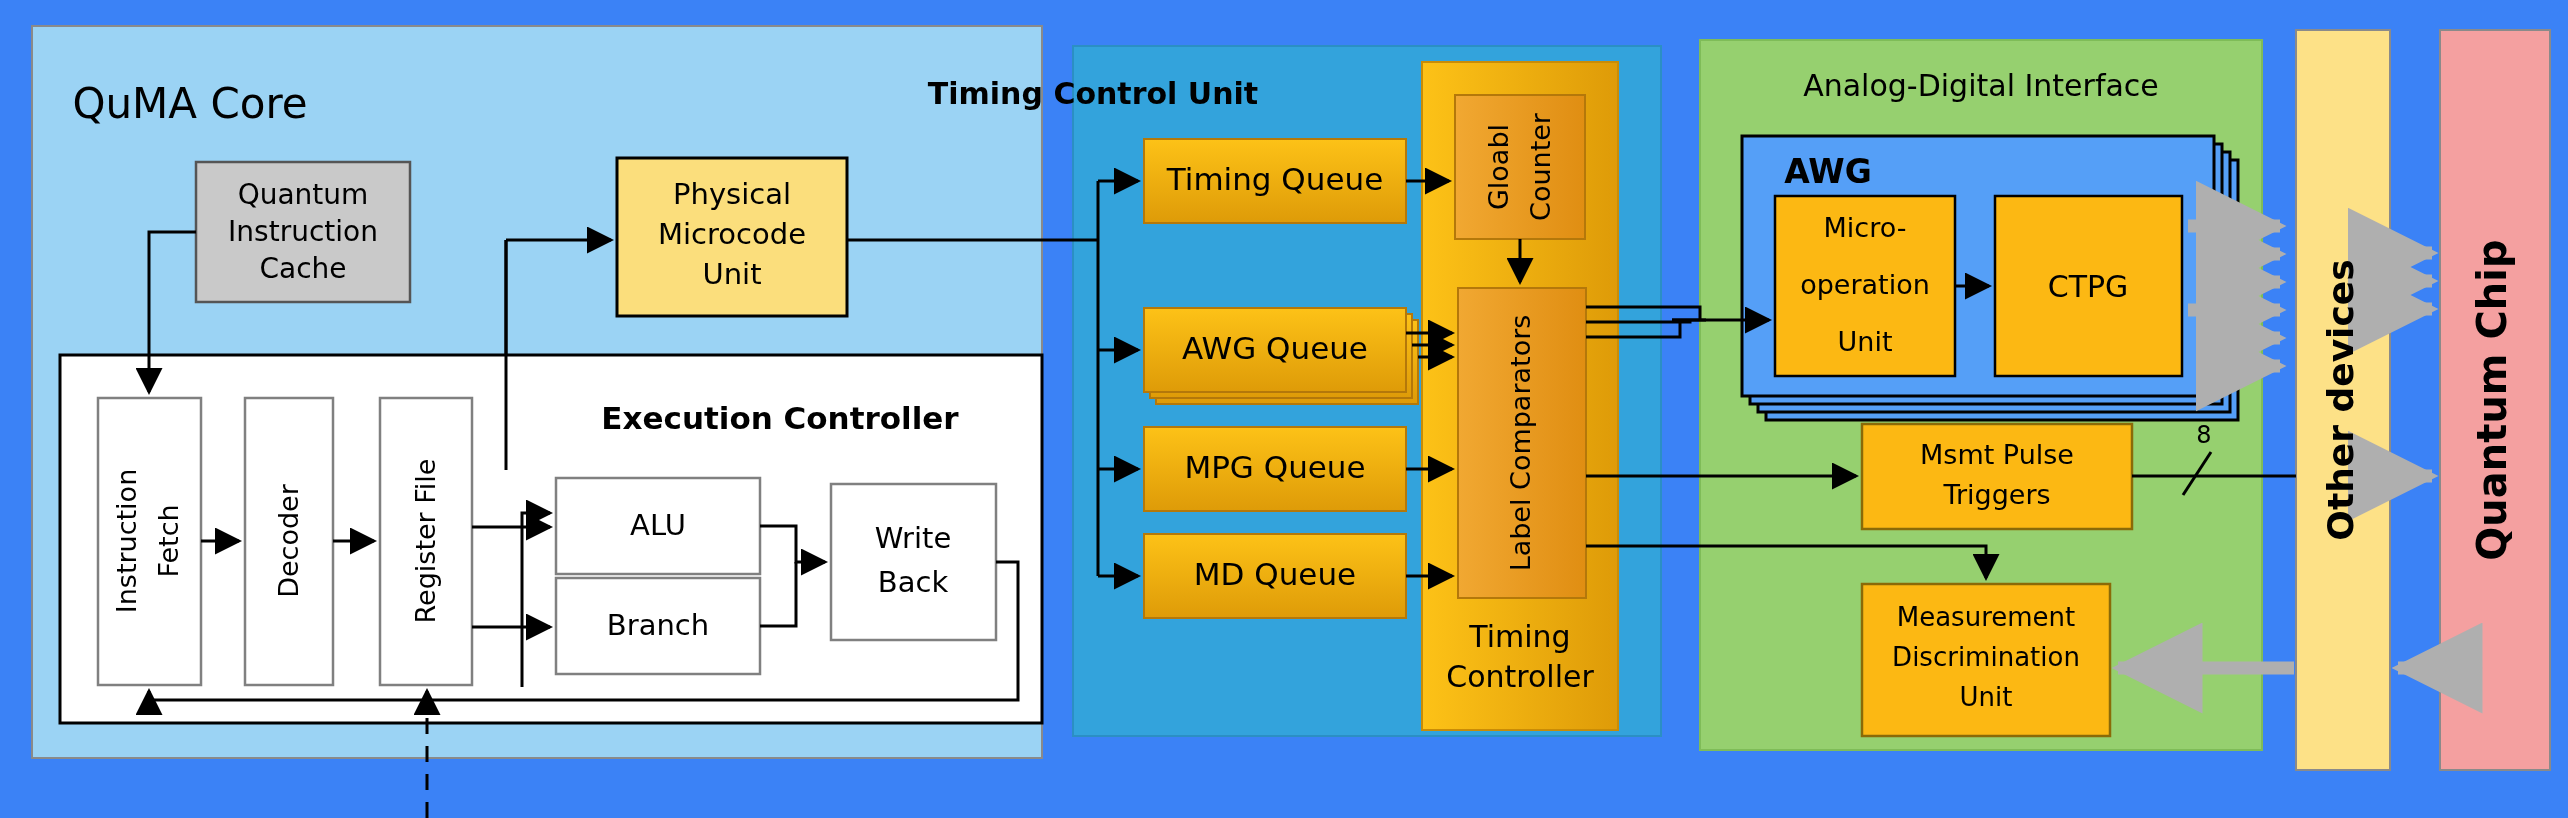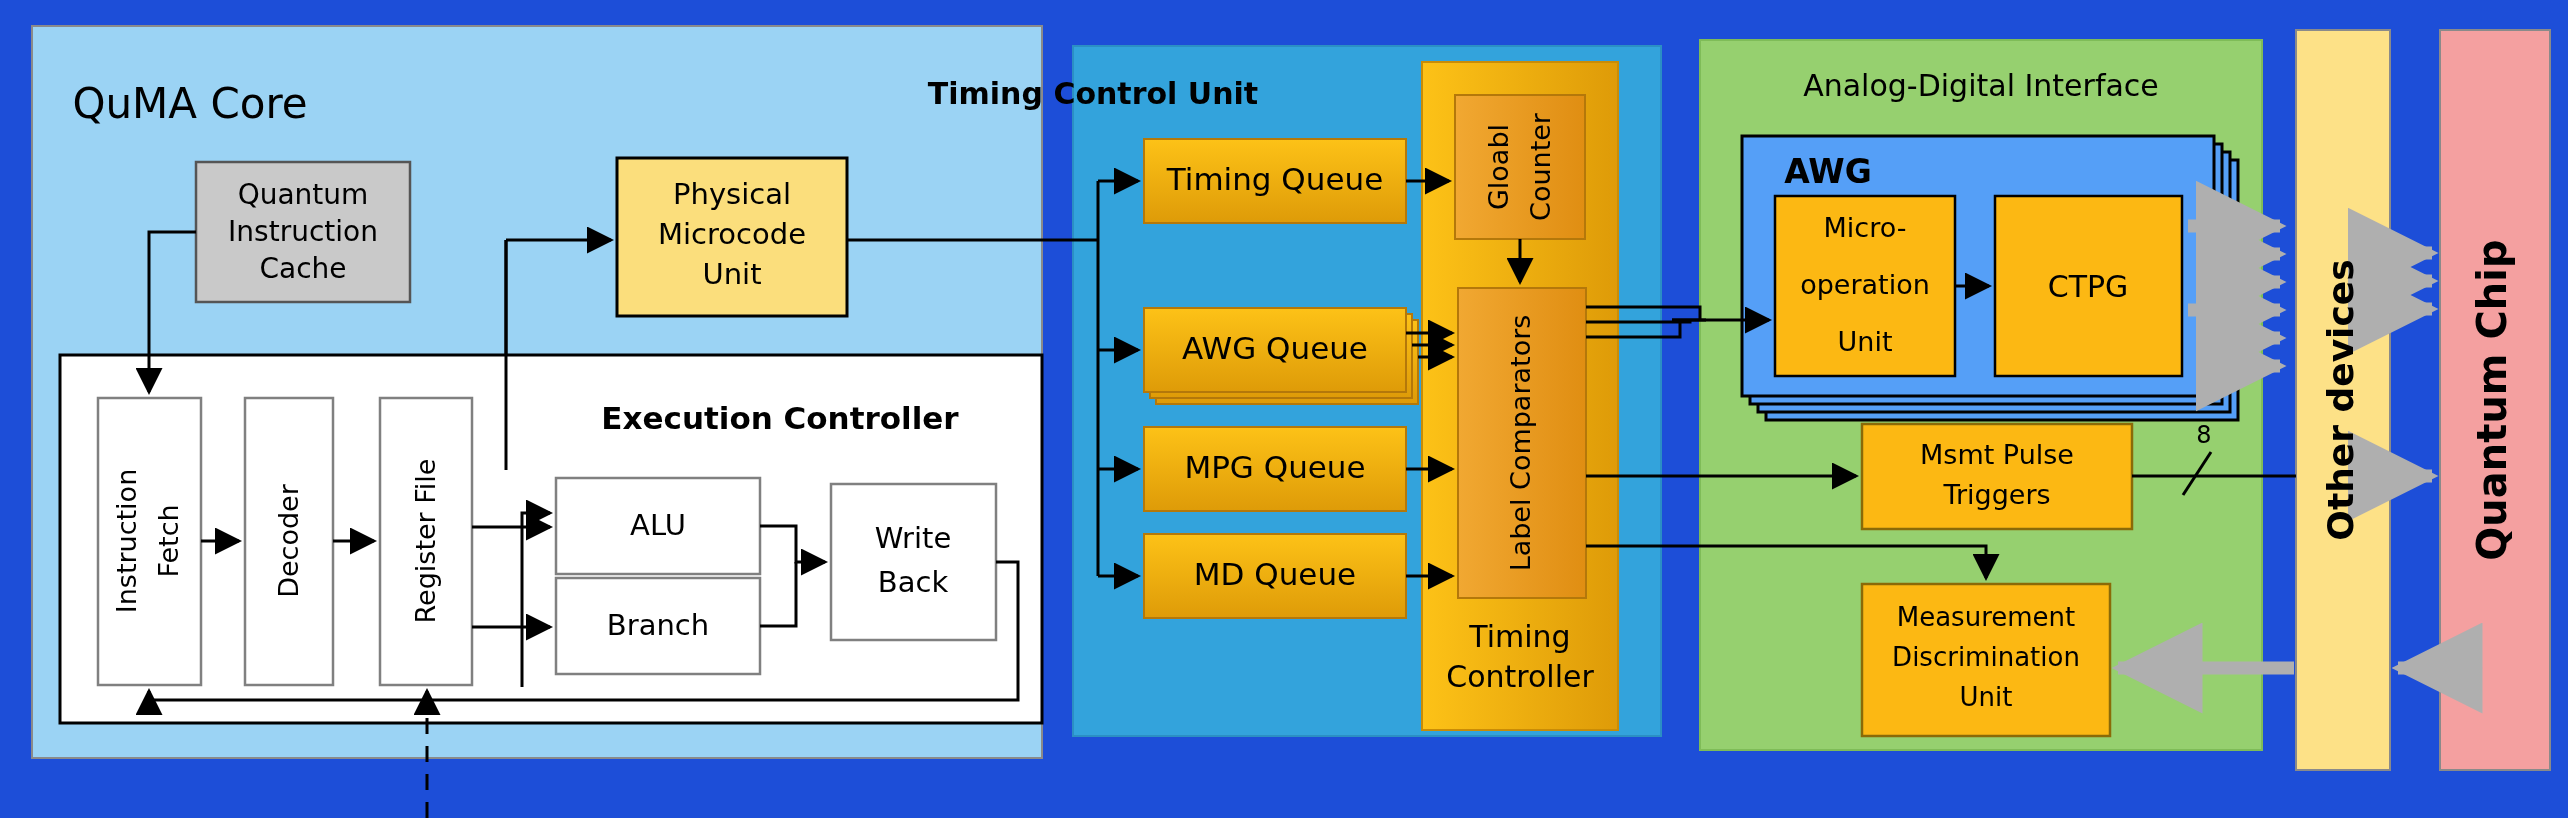--- a/index.html
+++ b/index.html
@@ -1,18 +1,18 @@
 <!DOCTYPE html>
 <html><head>
 <meta charset="utf-8">
 <style>
   html,body{margin:0;padding:0;background:#000;}
   body{width:2568px;height:818px;overflow:hidden;
        font-family:"DejaVu Sans","Liberation Sans",sans-serif;}
-  #stage{position:relative;width:2568px;height:818px;background:#1d4ed8;}
+  #stage{position:relative;width:2568px;height:818px;background:#3b82f6;}
   svg{position:absolute;top:0;left:0;}
   .lbl{dominant-baseline:middle;text-anchor:middle;fill:#000;}
 </style>
 </head>
 <body>
 
 <div id="stage">
 <svg width="2568" height="818" viewBox="0 0 2568 818" xmlns="http://www.w3.org/2000/svg">
   <defs>
     <marker id="ah" markerWidth="9" markerHeight="9" refX="8" refY="4.5" orient="auto">

